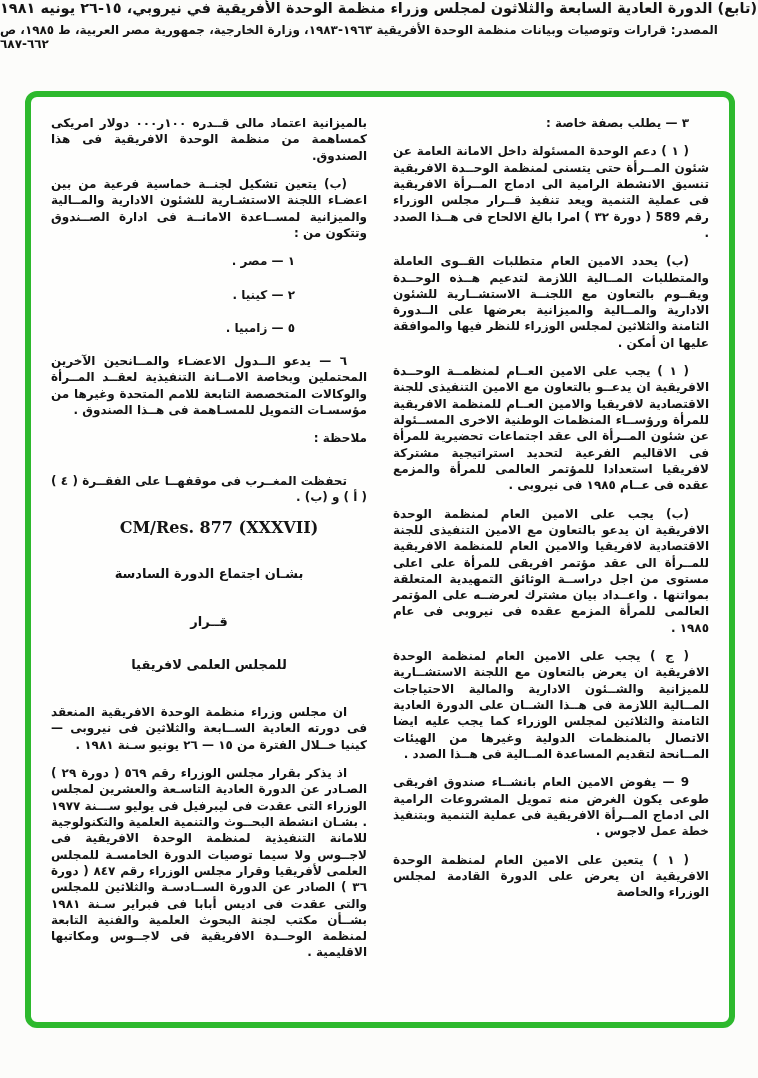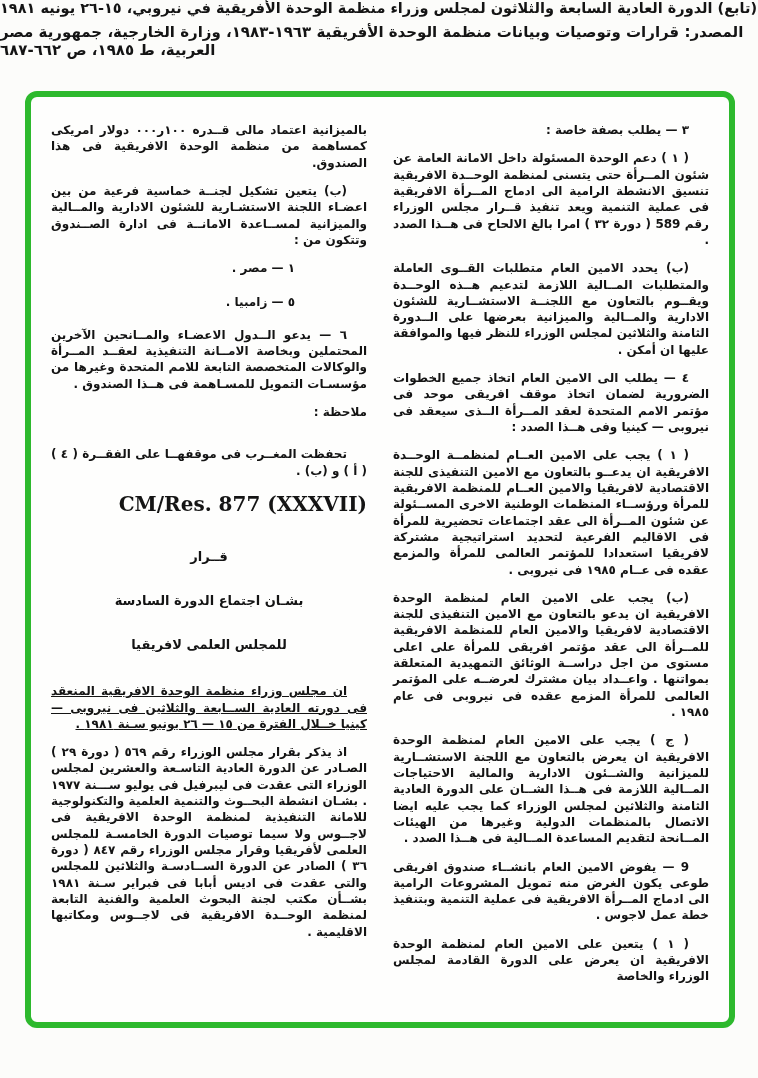--- a/index.html
+++ b/index.html
@@ -12,21 +12,21 @@
     position: relative;
     overflow: hidden;
   }
   
   .doc-header { text-align: left; }
   .doc-header .h1 {
     font-size: 14.5px; font-weight: 700; letter-spacing: 0;
     direction: rtl;
   }
   .doc-header .h2 {
-    font-size: 15px; font-weight: 700; margin-top: 7px;
+    font-size: 12px; font-weight: 700; margin-top: 7px;
     direction: rtl;
   }
   
   .frame {
     position: absolute; left: 25px; top: 91px;
     width: 710px; height: 937px;
     border: 6px solid #2db92d;
     border-radius: 12px;
     background: #fefefd;
     padding: 18px 20px 10px 20px;
@@ -36,37 +36,37 @@
     display: flex; gap: 26px; height: 100%;
     direction: rtl;
   }
   .col {
     flex: 1 1 0;
     font-size: 12px; font-weight: 700;
     line-height: 1.36;
     text-align: justify;
     direction: rtl;
   }
-  .col p { margin: 7px 0 12px 0; text-indent: 20px; }
+  .col p { margin: 0 0 12px 0; text-indent: 20px; }
   .col p.no-indent { text-indent: 0; }
   
   .country-list { list-style: none; margin: 2px 0 14px 0; padding: 0 72px 0 0; }
   .country-list li { margin-bottom: 17px; }
   
   .note-label { margin-bottom: 26px !important; }
   
   .res-ref {
-    direction: ltr; text-align: right;
+    direction: ltr; text-align: center;
     font-family: "DejaVu Serif", serif;
-    font-size: 20px; font-weight: 700;
+    font-size: 16px; font-weight: 700;
     margin: 40px 0 0 0;
   }
   .res-title { text-align: center; text-indent: 0 !important; margin: 26px 0 0 0 !important; font-size: 13px; }
   .res-title.first { margin-top: 30px !important; }
-  .res-body-start { margin-top: 30px !important; text-decoration: underline; }
+  .res-body-start { margin-top: 30px !important; }
   
   .doc-footer {
     position: absolute; left: 0; top: 1088px; width: 100%;
     text-align: center;
   }
   .doc-footer .pagenum { font-size: 13px; font-weight: 700; }
 </style>
 </head>
 <body>
 
@@ -75,44 +75,44 @@
   <div class="h2">المصدر: قرارات وتوصيات وبيانات منظمة الوحدة الأفريقية ١٩٦٣-١٩٨٣، وزارة الخارجية، جمهورية مصر العربية، ط ١٩٨٥، ص ٦٦٢-٦٨٧</div>
 </div>
 
 <div class="frame">
   <div class="columns">
 
     <section class="col">
       <p>٣ — يطلب بصفة خاصة :</p>
       <p>( ١ ) دعم الوحدة المسئولة داخل الامانة العامة عن شئون المــرأة حتى يتسنى لمنظمة الوحــدة الافريقية تنسيق الانشطة الرامية الى ادماج المــرأة الافريقية فى عملية التنمية ويعد تنفيذ قــرار مجلس الوزراء رقم 589 ( دورة ٣٢ ) امرا بالغ الالحاح فى هــذا الصدد .</p>
       <p>(ب) يحدد الامين العام متطلبات القــوى العاملة والمتطلبات المــالية اللازمة لتدعيم هــذه الوحــدة ويقــوم بالتعاون مع اللجنــة الاستشــارية للشئون الادارية والمــالية والميزانية بعرضها على الــدورة الثامنة والثلاثين لمجلس الوزراء للنظر فيها والموافقة عليها ان أمكن .</p>
-      <p>٤ — يطلب الى الامين العام اتخاذ جميع الخطوات الضرورية لضمان اتخاذ موقف افريقى موحد فى مؤتمر الامم المتحدة لعقد المــرأة الــذى سيعقد فى نيروبى — كينيا وفى هــذا الصدد :</p>
       <p>( ١ ) يجب على الامين العــام لمنظمــة الوحــدة الافريقية ان يدعــو بالتعاون مع الامين التنفيذى للجنة الاقتصادية لافريقيا والامين العــام للمنظمة الافريقية للمرأة ورؤســاء المنظمات الوطنية الاخرى المســئولة عن شئون المــرأة الى عقد اجتماعات تحضيرية للمرأة فى الاقاليم الفرعية لتحديد استراتيجية مشتركة لافريقيا استعدادا للمؤتمر العالمى للمرأة والمزمع عقده فى عــام ١٩٨٥ فى نيروبى .</p>
       <p>(ب) يجب على الامين العام لمنظمة الوحدة الافريقية ان يدعو بالتعاون مع الامين التنفيذى للجنة الاقتصادية لافريقيا والامين العام للمنظمة الافريقية للمــرأة الى عقد مؤتمر افريقى للمرأة على اعلى مستوى من اجل دراســة الوثائق التمهيدية المتعلقة بمواتنها . واعــداد بيان مشترك لعرضــه على المؤتمر العالمى للمرأة المزمع عقده فى نيروبى فى عام ١٩٨٥ .</p>
       <p>( ج ) يجب على الامين العام لمنظمة الوحدة الافريقية ان يعرض بالتعاون مع اللجنة الاستشــارية للميزانية والشــئون الادارية والمالية الاحتياجات المــالية اللازمة فى هــذا الشــان على الدورة العادية الثامنة والثلاثين لمجلس الوزراء كما يجب عليه ايضا الاتصال بالمنظمات الدولية وغيرها من الهيئات المــانحة لتقديم المساعدة المــالية فى هــذا الصدد .</p>
       <p>9 — يفوض الامين العام بانشــاء صندوق افريقى طوعى يكون الغرض منه تمويل المشروعات الرامية الى ادماج المــرأة الافريقية فى عملية التنمية وبتنفيذ خطة عمل لاجوس .</p>
       <p>( ١ ) يتعين على الامين العام لمنظمة الوحدة الافريقية ان يعرض على الدورة القادمة لمجلس الوزراء والخاصة</p>
     </section>
 
     <section class="col">
       <p class="no-indent">بالميزانية اعتماد مالى قــدره ١٠٠ر٠٠٠ دولار امريكى كمساهمة من منظمة الوحدة الافريقية فى هذا الصندوق.</p>
       <p>(ب) يتعين تشكيل لجنــة خماسية فرعية من بين اعضـاء اللجنة الاستشـارية للشئون الادارية والمــالية والميزانية لمســاعدة الامانــة فى ادارة الصــندوق وتتكون من :</p>
 
       <ul class="country-list">
         <li>١ — مصر .</li>
+        <li>٢ — كينيا .</li>
         <li>٥ — زامبيا .</li>
       </ul>
 
       <p>٦ — يدعو الــدول الاعضـاء والمــانحين الآخرين المحتملين وبخاصة الامــانة التنفيذية لعقــد المــرأة والوكالات المتخصصة التابعة للامم المتحدة وغيرها من مؤسسـات التمويل للمسـاهمة فى هــذا الصندوق .</p>
       <p class="no-indent note-label">ملاحظة :</p>
       <p>تحفظت المغــرب فى موقفهــا على الفقــرة ( ٤ ) ( أ ) و (ب) .</p>
 
       <p class="res-ref">CM/Res. 877 (XXXVII)</p>
+      <p class="res-title">بشـان اجتماع الدورة السادسة</p>
       <p class="res-title first">قــرار</p>
-      <p class="res-title">بشـان اجتماع الدورة السادسة</p>
       <p class="res-title">للمجلس العلمى لافريقيا</p>
 
       <p class="res-body-start">ان مجلس وزراء منظمة الوحدة الافريقية المنعقد فى دورته العادية الســابعة والثلاثين فى نيروبى — كينيا خــلال الفترة من ١٥ — ٢٦ يونيو سـنة ١٩٨١ .</p>
       <p>اذ يذكر بقرار مجلس الوزراء رقم ٥٦٩ ( دورة ٢٩ ) الصـادر عن الدورة العادية التاسـعة والعشرين لمجلس الوزراء التى عقدت فى ليبرفيل فى يوليو ســـنة ١٩٧٧ . بشـان انشطة البحــوث والتنمية العلمية والتكنولوجية للامانة التنفيذية لمنظمة الوحدة الافريقية فى لاجــوس ولا سيما توصيات الدورة الخامسـة للمجلس العلمى لأفريقيا وقرار مجلس الوزراء رقم ٨٤٧ ( دورة ٣٦ ) الصادر عن الدورة الســادسـة والثلاثين للمجلس والتى عقدت فى اديس أبابا فى فبراير سـنة ١٩٨١ بشــأن مكتب لجنة البحوث العلمية والفنية التابعة لمنظمة الوحــدة الافريقية فى لاجــوس ومكاتبها الاقليمية .</p>
     </section>
 
   </div>
 </div>
 
 <div class="doc-footer">

